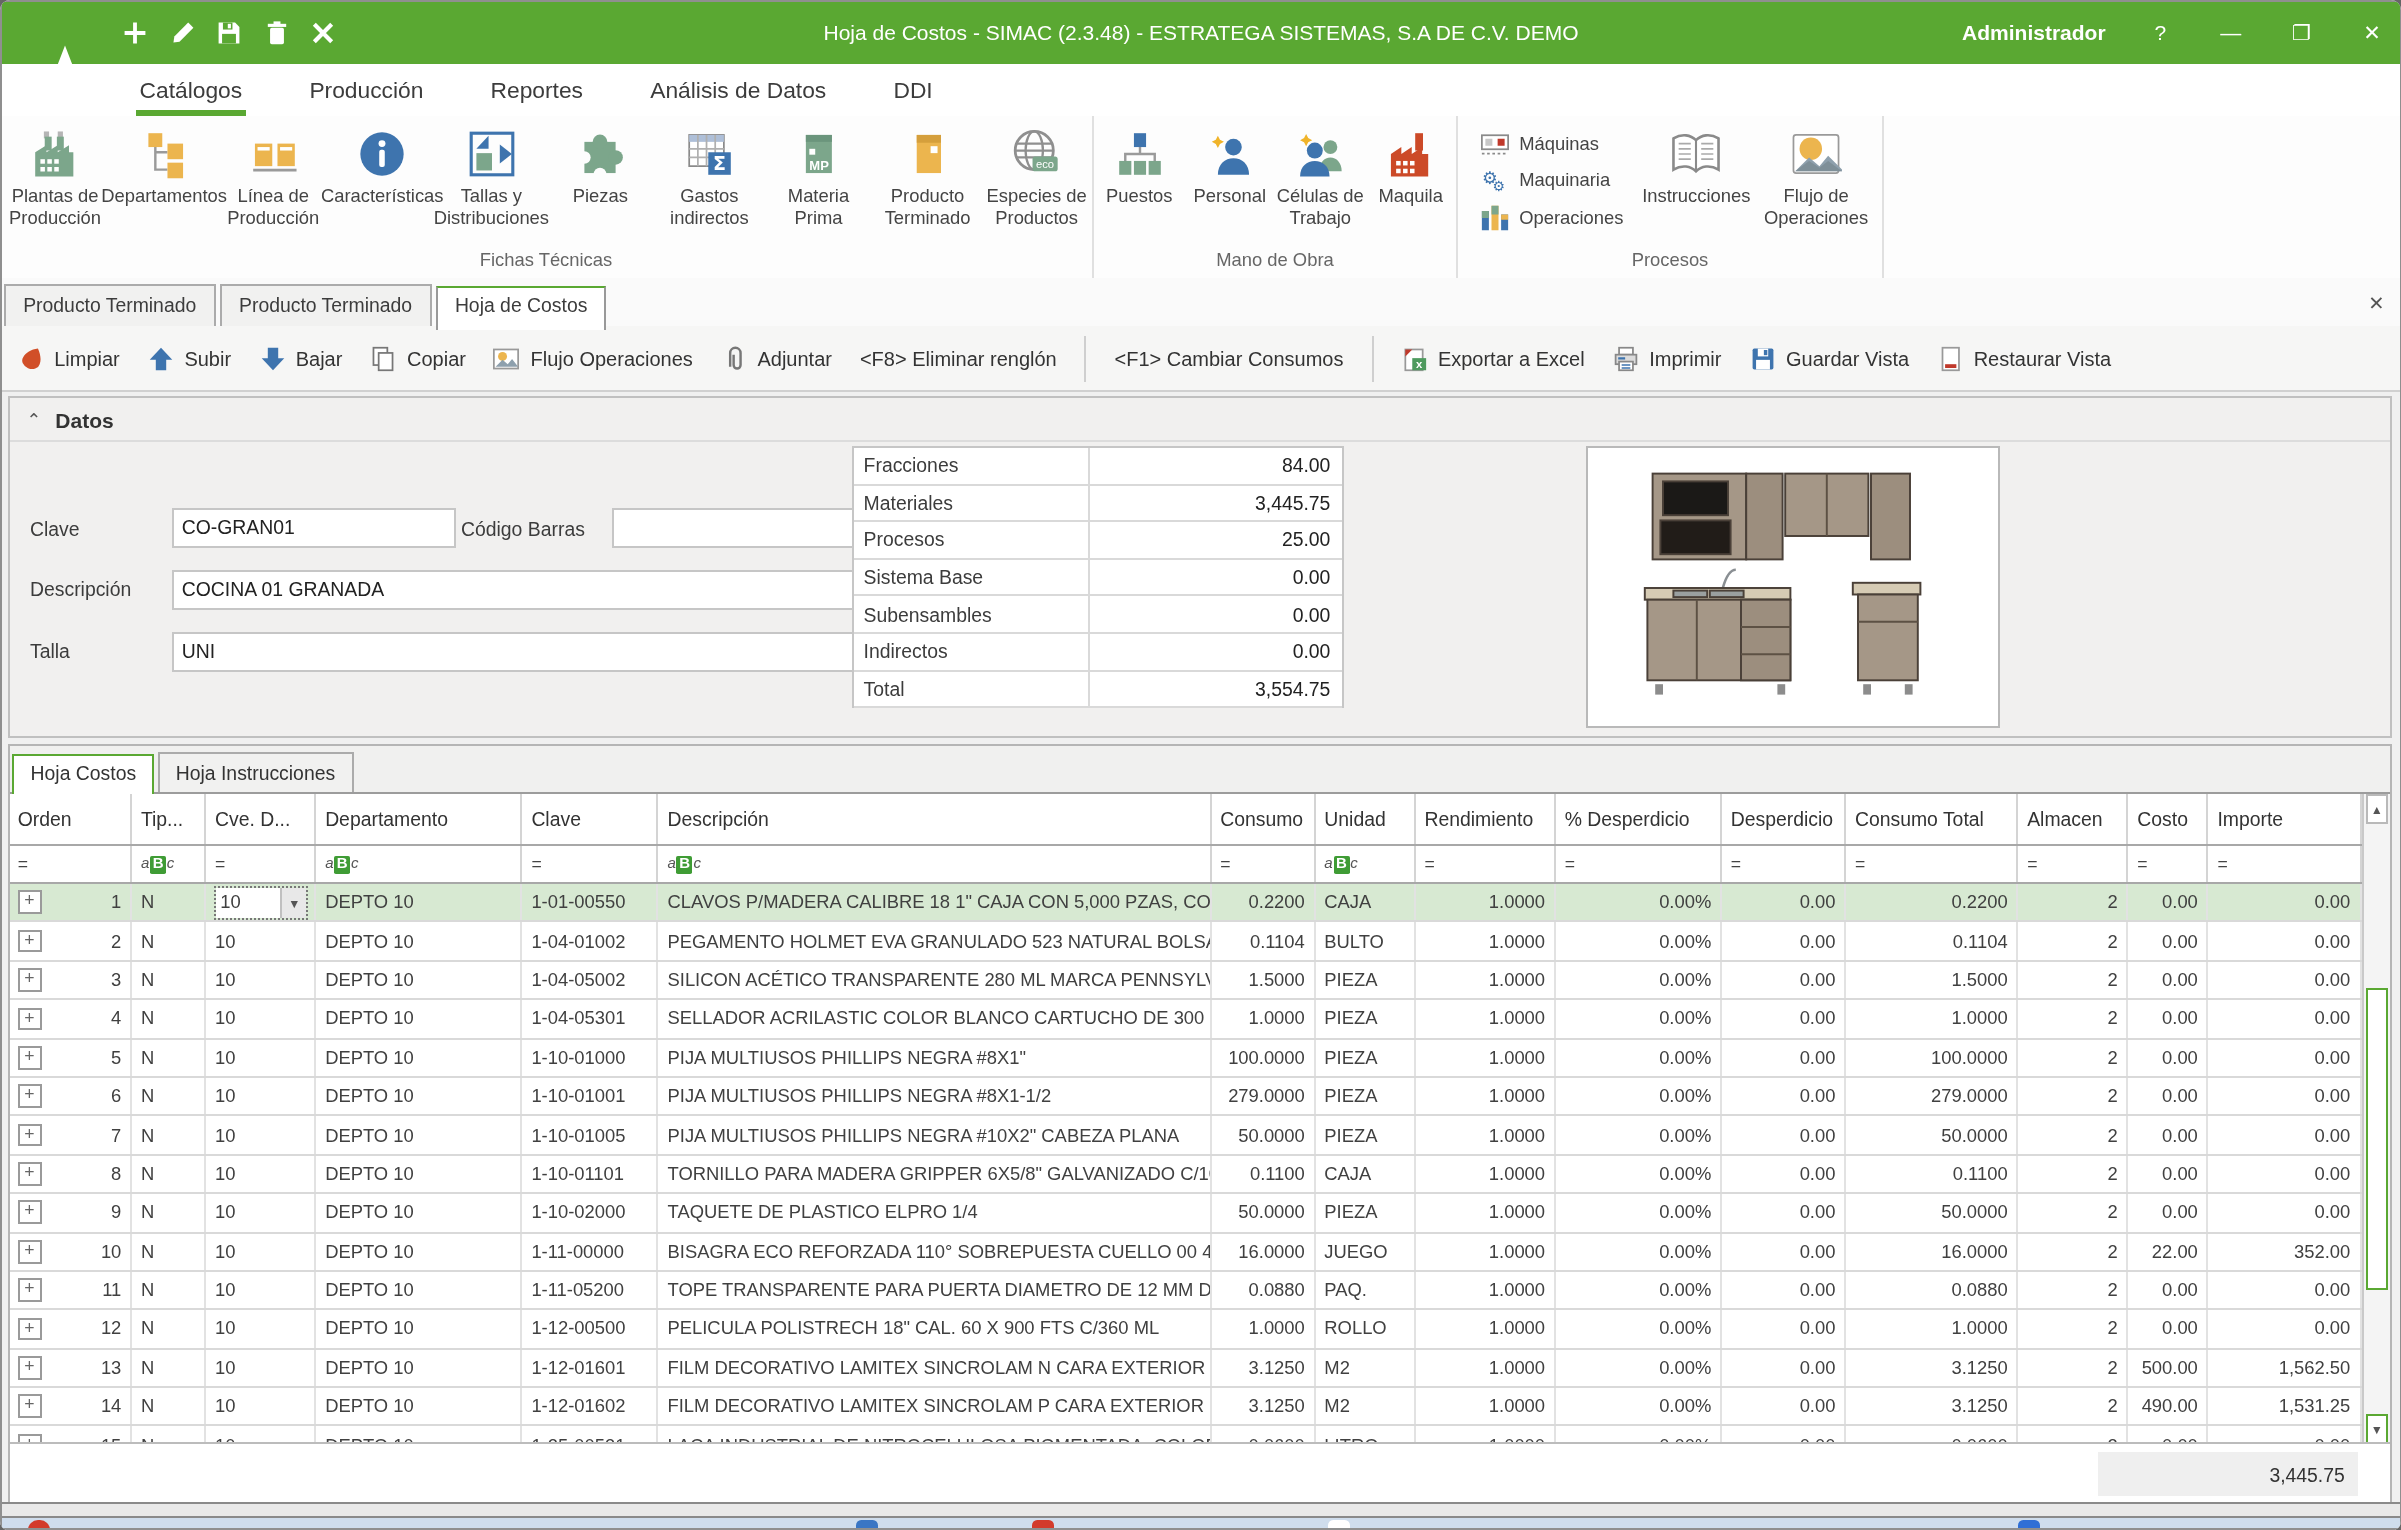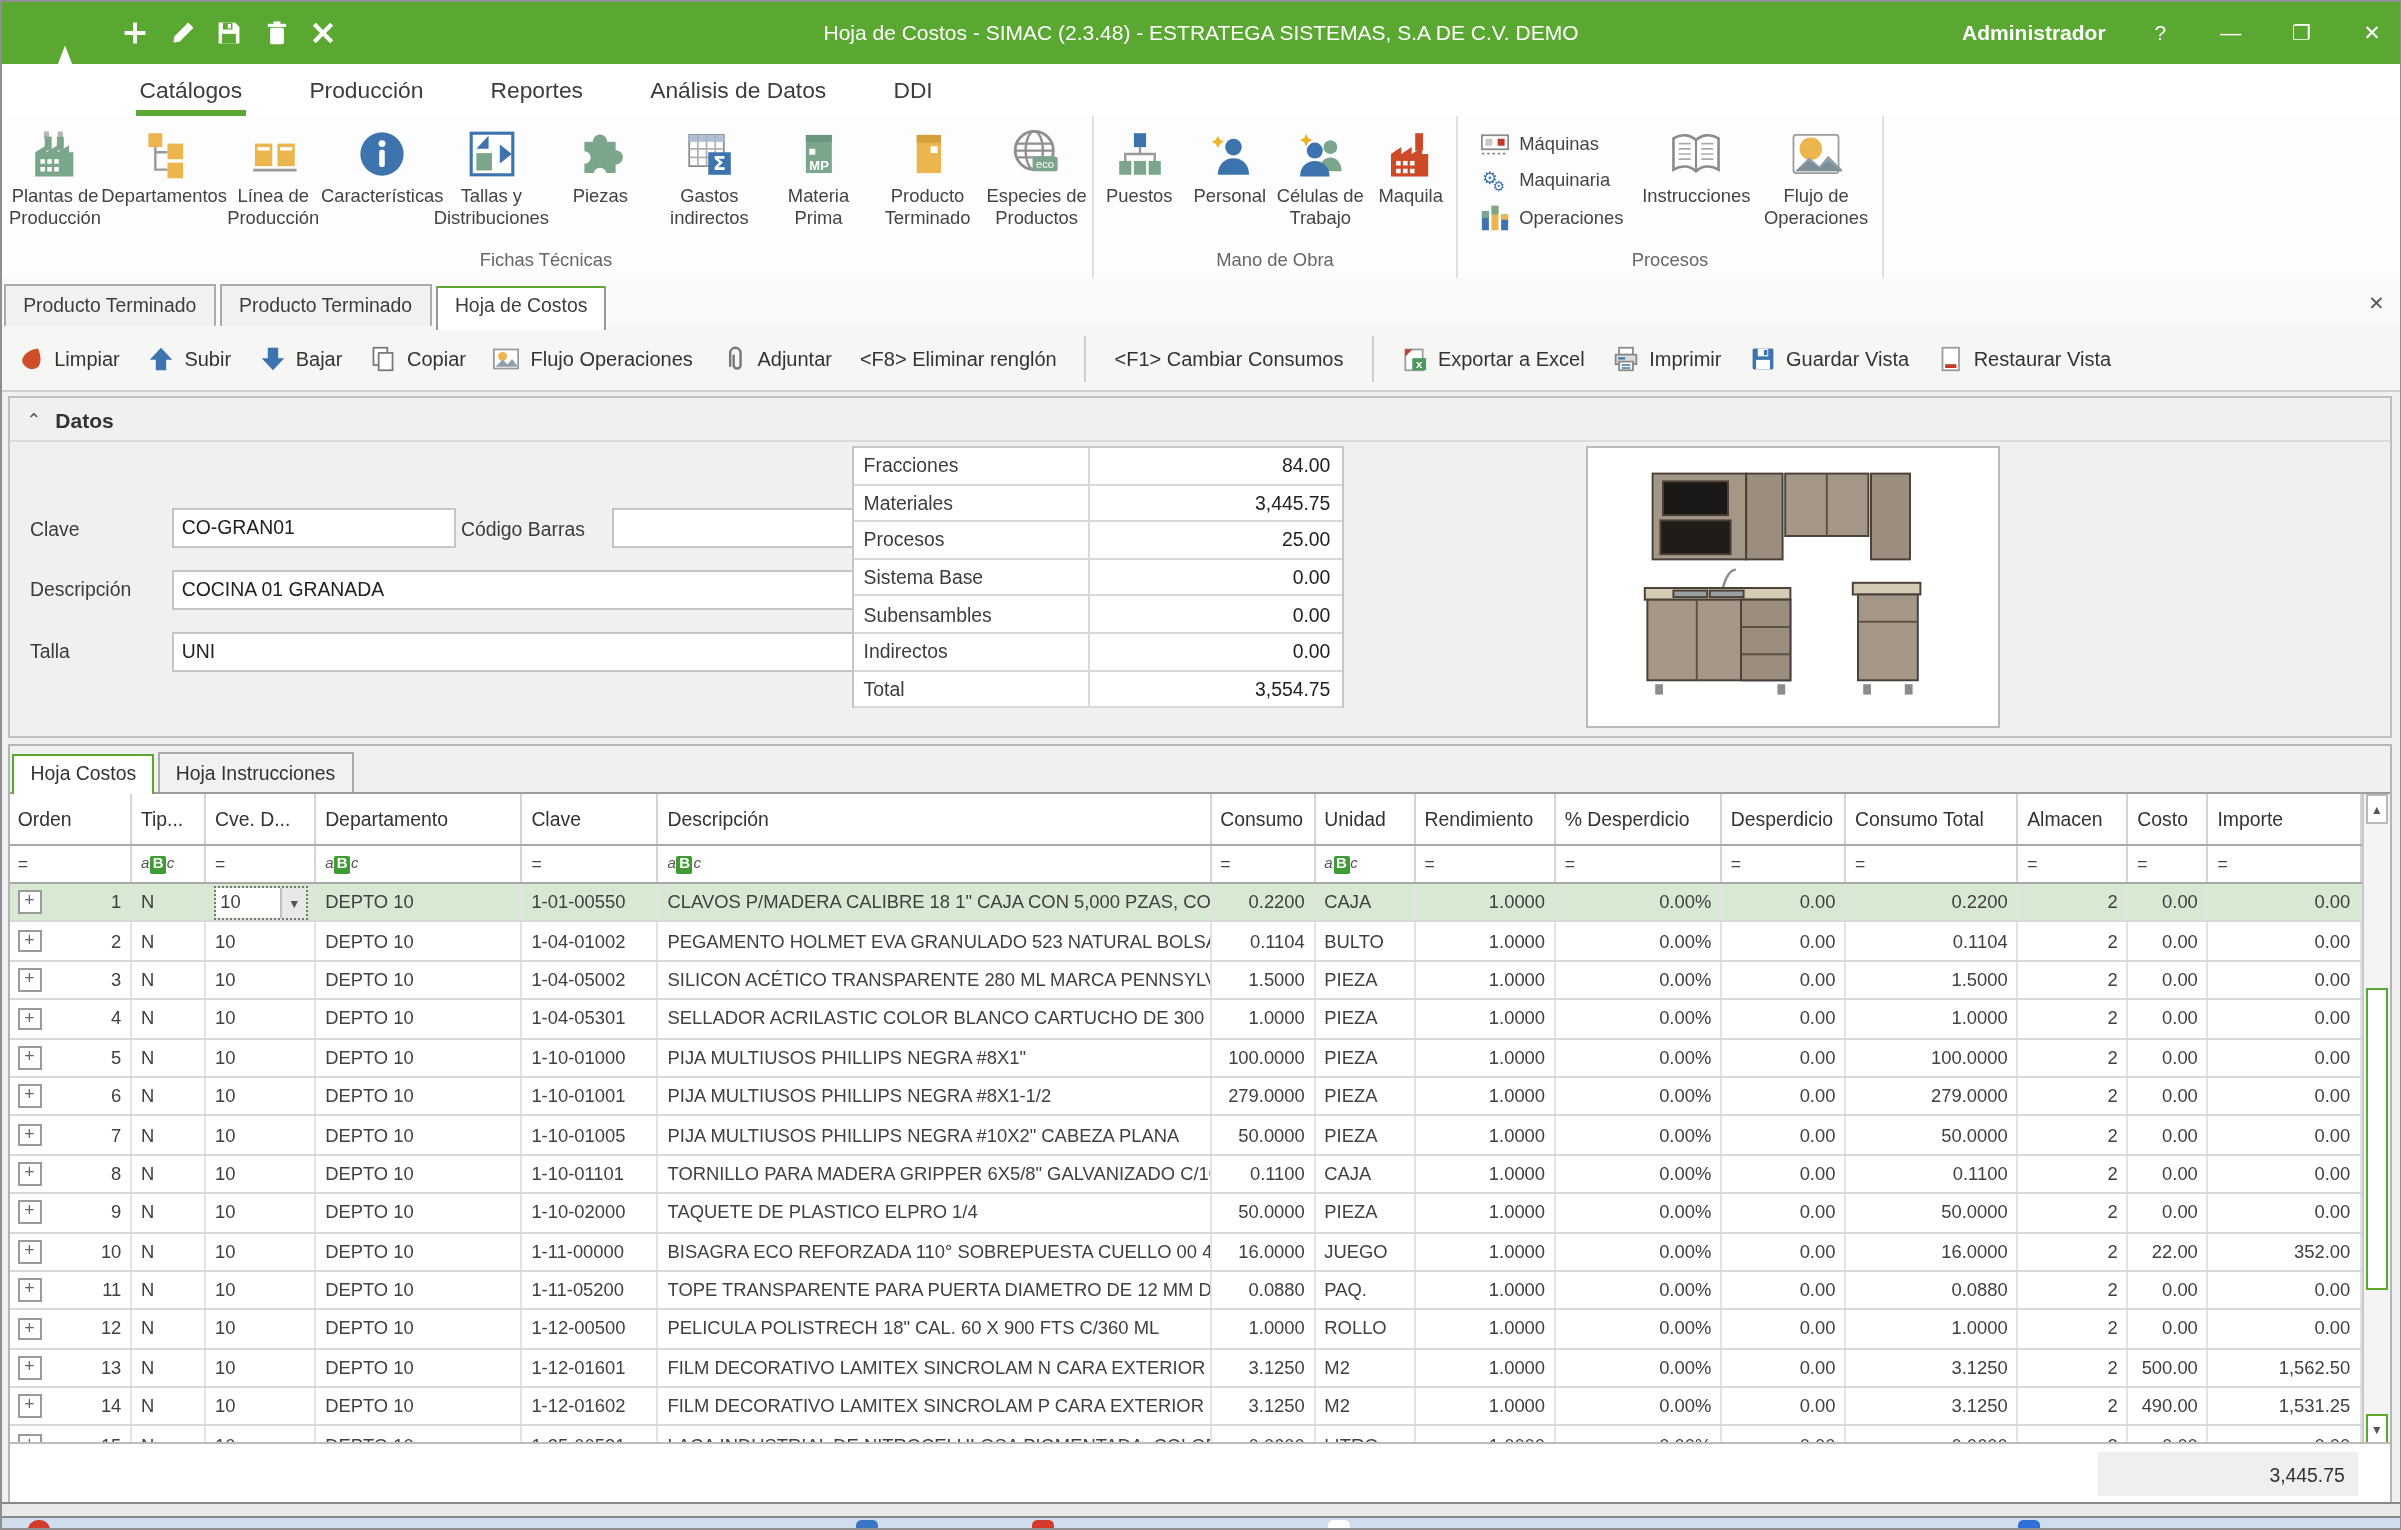--- a/index.html
+++ b/index.html
@@ -1,16 +1,16 @@
 <!DOCTYPE html>
 <html style="font-size:14px"><head>
 <meta charset="utf-8">
 <style>
   html,body{margin:0;padding:0;background:#666;}
-  #stage{width:2401px;height:1531px;overflow:hidden;position:relative;background:#f0f0f0;}
+  #stage{width:2401px;height:1531px;overflow:hidden;position:relative;background:#f0f0f0;border-radius:10px;}
   #app{width:1201px;height:765px;transform:scale(2);transform-origin:0 0;position:relative;
        font-family:"Liberation Sans","DejaVu Sans",sans-serif;background:#f0f0f0;color:#333;
        font-size:9.7px;-webkit-font-smoothing:antialiased;}
   
   #titlebar{position:absolute;top:0;left:0;right:0;height:32px;background:#5aa832;display:flex;align-items:center;}
   #logo{position:absolute;left:7px;top:1.8px;z-index:5;}
   #qa{display:flex;gap:10.5px;margin-left:61px;align-items:center;}
   #qa .qicon{width:13px;height:13px;display:inline-flex;}
   #title-text{position:absolute;left:0;right:0;text-align:center;color:#fff;font-size:10.5px;pointer-events:none;}
   #tb-right{position:absolute;right:7px;display:flex;align-items:center;gap:19.3px;color:#fff;}

